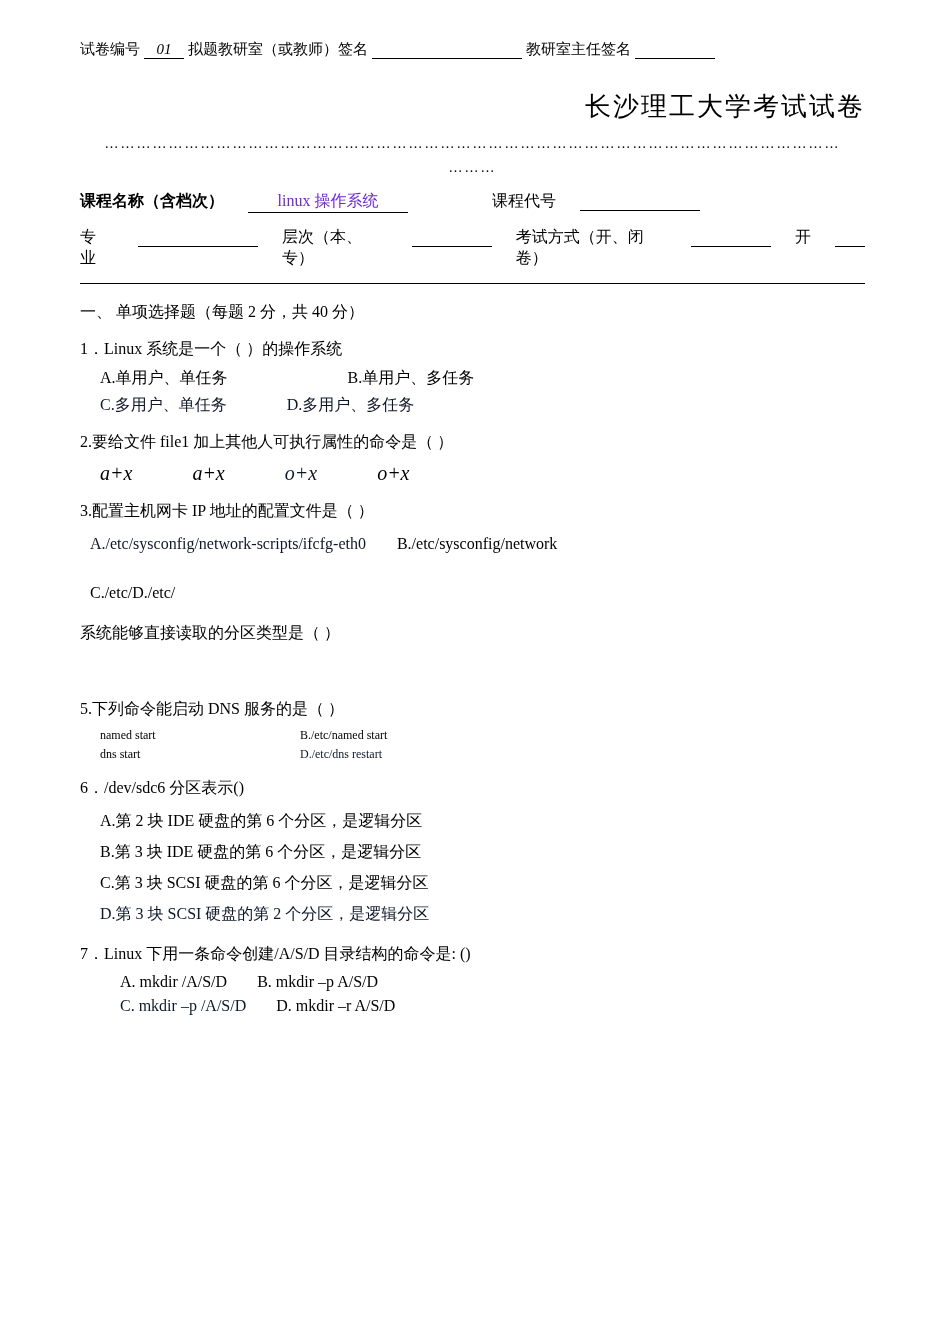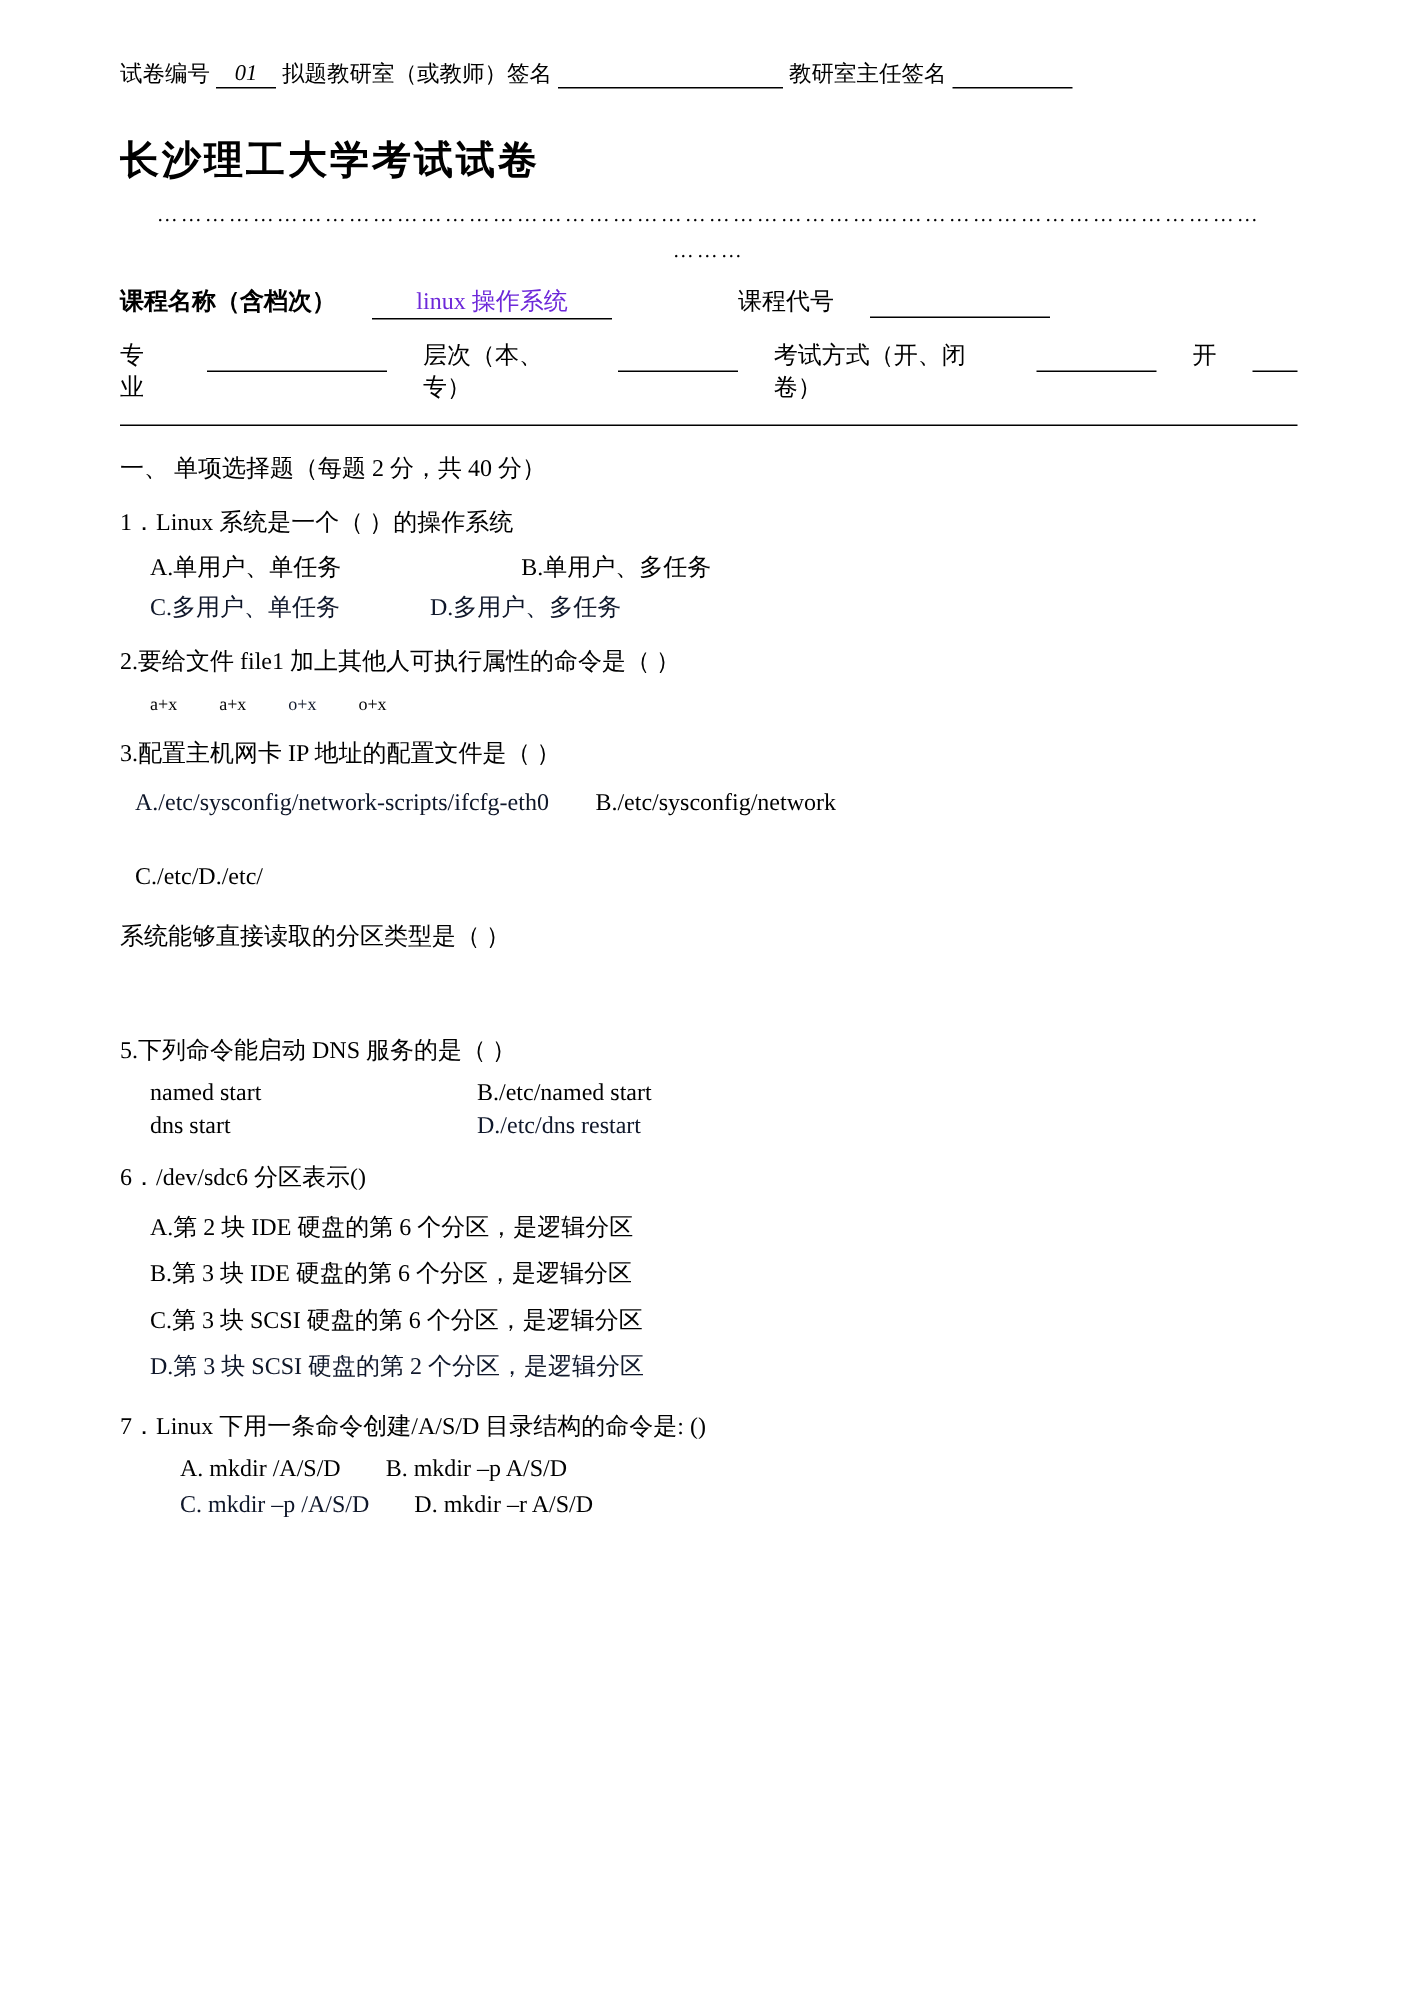--- a/index.html
+++ b/index.html
@@ -34,23 +34,23 @@
       border-bottom: 1px solid #000;
       display: inline-block;
       min-width: 150px;
     }
     .header-line span.medium-underline {
       border-bottom: 1px solid #000;
       display: inline-block;
       min-width: 80px;
     }
     .title {
-      text-align: left;
+      text-align: right;
       font-size: 26px;
-      font-weight: bold;
+      font-weight: normal;
       margin-bottom: 10px;
       letter-spacing: 2px;
     }
     .dotted-line {
       text-align: center;
       font-size: 14px;
       color: #000;
       letter-spacing: 2px;
       margin-bottom: 4px;
       line-height: 1.4;
@@ -112,23 +112,24 @@
     .blue { color: #0f172a; }
     .option-item {
       font-size: 16px;
       line-height: 1.7;
     }
     .indent {
       margin-left: 20px;
     }
     .options-inline {
       display: flex;
-      gap: 28px;
+      gap: 60px;
       margin: 4px 0 4px 20px;
-      font-size: 12px;
+      font-size: 20px;
+      font-style: italic;
     }
     .q3-options {
       margin: 4px 0 4px 10px;
       font-size: 16px;
       line-height: 1.8;
     }
     .q3-row1 {
       display: flex;
       gap: 31px;
       margin-bottom: 20px;
@@ -137,22 +138,22 @@
     .q3-row2 {
       display: flex;
     }
     .q5-options {
       margin: 4px 0 4px 20px;
     }
     .q5-row {
       display: flex;
       align-items: flex-end;
       margin: 4px 0;
-      gap: 18px;
-      font-size: 16px;
+      gap: 0;
+      font-size: 12px;
     }
     .q5-left {
       min-width: 200px;
     }
   </style>
 </head>
 <body>
 
 <div class="header-line">
   <span>试卷编号</span>

